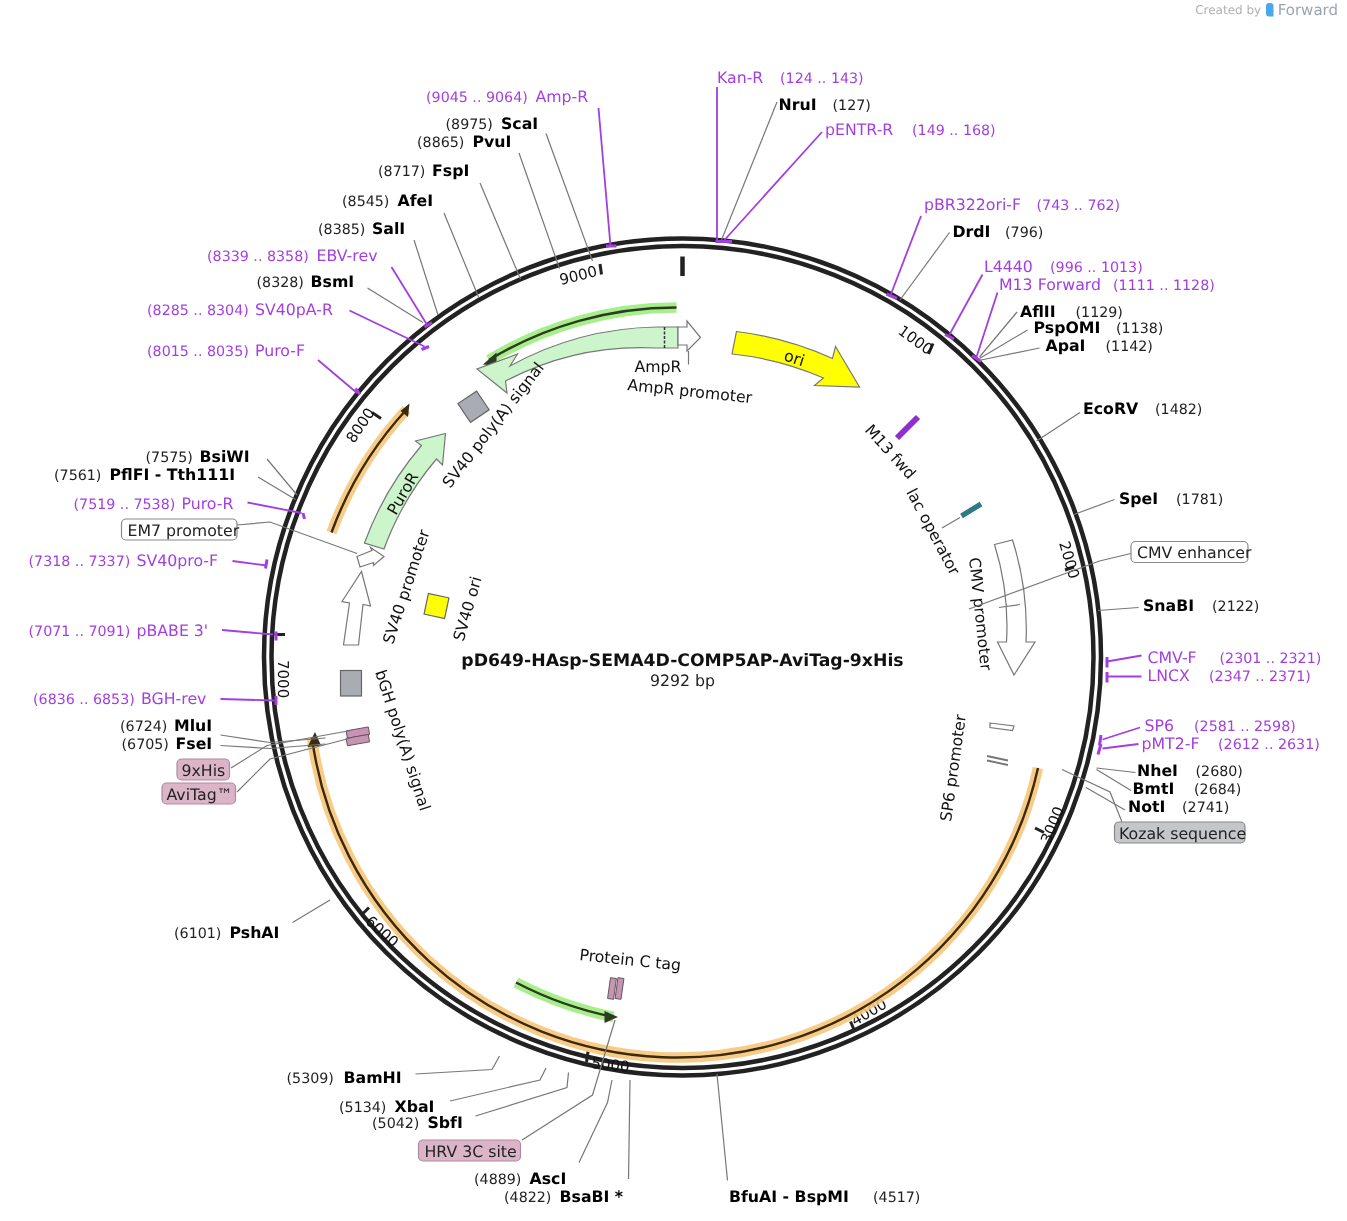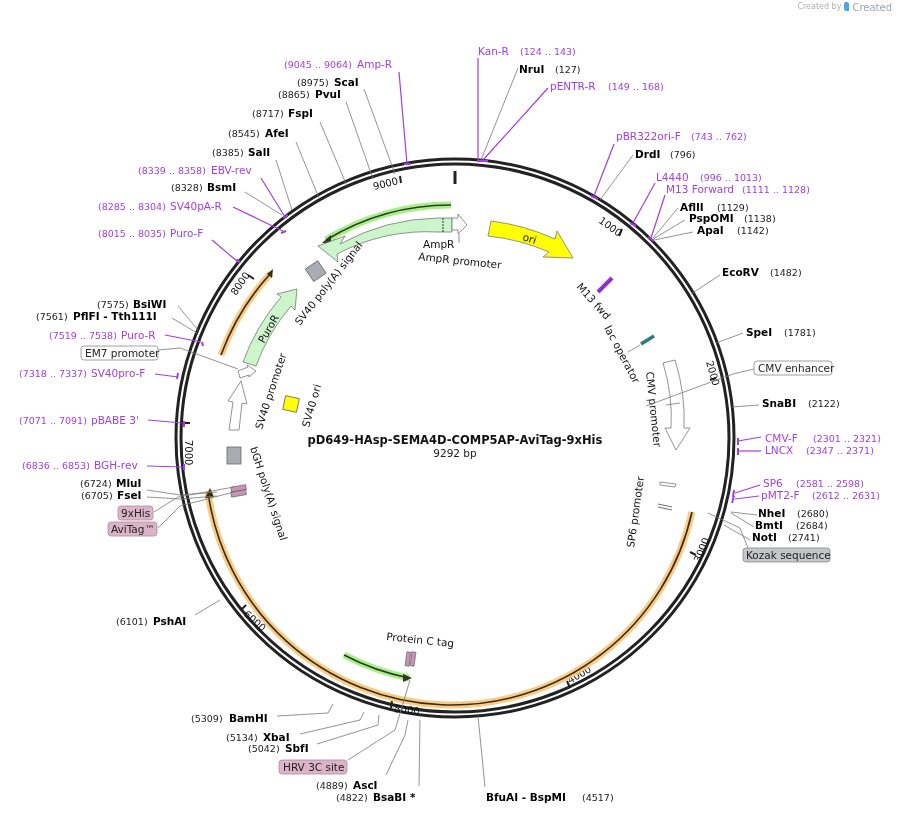--- a/index.html
+++ b/index.html
@@ -18,21 +18,21 @@
   .boxlbl { font-size: 10.5px; fill: #222; }
   .leader { stroke: #777; stroke-width: 0.8; fill: none; }
   .pleader { stroke: #a33ee0; stroke-width: 1.2; fill: none; }
 </style>
 </head>
 <body>
 
 <div class="credit">
   <span>Created by</span>
   <span class="logo"></span>
-  <span class="brand">Created</span>
+  <span class="brand">Forward</span>
 </div>
 
 <svg id="map" viewBox="0 0 898 814">
 
   <g>
     <circle cx="455" cy="438" r="279" fill="none" stroke="#222" stroke-width="3"></circle>
     <circle cx="455" cy="438" r="274" fill="none" stroke="#222" stroke-width="3"></circle>
     <line x1="455" y1="171" x2="455" y2="184" stroke="#222" stroke-width="3"></line>
   </g>
 

